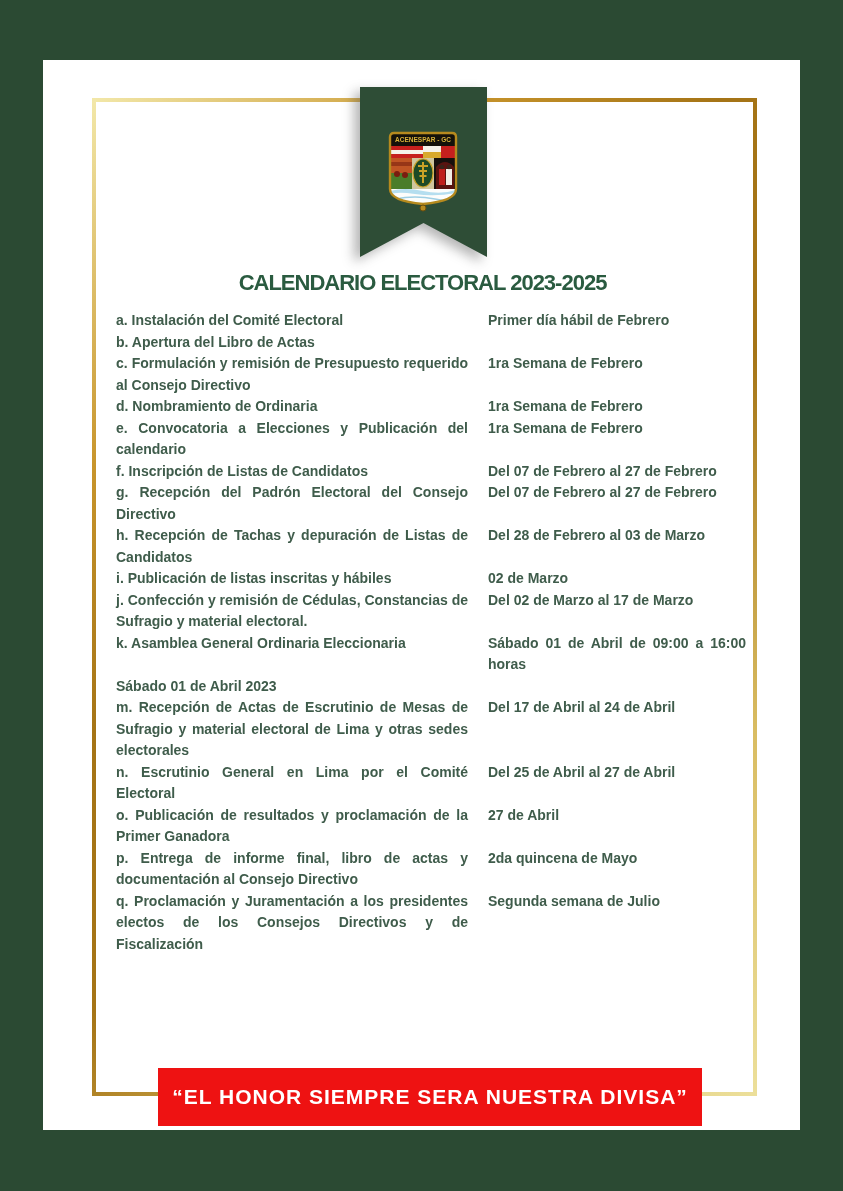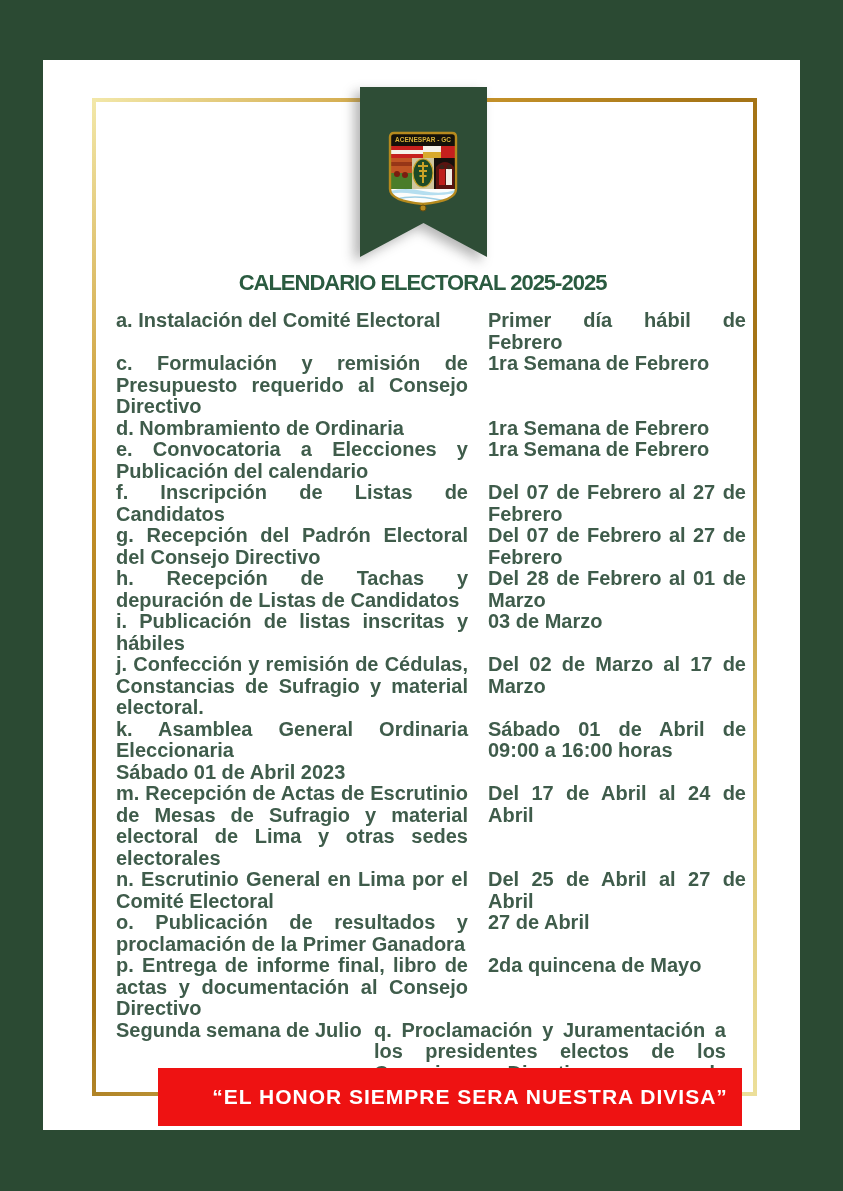--- a/index.html
+++ b/index.html
@@ -28,34 +28,33 @@
     position:relative;
   }
   .emblem{position:absolute;left:25px;top:42px;}
   .title{
     position:absolute;left:92px;top:270px;width:661px;z-index:3;
     text-align:center;font-size:22px;font-weight:bold;letter-spacing:-1px;
     line-height:26px;color:var(--title_green,#2A5B40);
   }
   .schedule{
     position:absolute;left:116px;top:310px;width:630px;z-index:3;
-    font-size:20px;font-weight:bold;line-height:21.5px;
+    font-size:14px;font-weight:bold;line-height:21.5px;
     color:var(--text_green,#3F5C4B);
   }
   .row{display:flex;align-items:flex-start;}
   .cell{text-align:justify;}
   .cell.item{width:352px;margin-right:20px;flex:none;}
   .cell.date{width:258px;flex:none;}
   .banner{
     position:absolute;left:158px;top:1068px;width:544px;height:58px;z-index:5;
     background:var(--banner_red,#EE1212);
     display:flex;align-items:center;justify-content:center;
     color:#ffffff;font-size:21px;font-weight:bold;letter-spacing:1px;
     white-space:nowrap;
-    padding-left:40px;
   }
 </style>
 </head>
 <body>
 
 <div class="page"></div>
 
 <div class="gold-frame"></div>
 
 <div class="ribbon-wrap">
@@ -96,28 +95,29 @@
         <path d="M5,62 Q20,58 38,62 T71,61 V64 Q50,68 30,65 T5,66 Z" fill="#a8d8ec" opacity="0.85"></path>
         <path d="M10,70 Q30,66 50,70 T71,69" stroke="#9fcfe4" stroke-width="1.5" fill="none"></path>
       </g>
       <path d="M9,4 H67 Q71,4 71,8 V60 Q71,72 38,75 Q5,72 5,60 V8 Q5,4 9,4 Z" fill="none" stroke="#b68a1e" stroke-width="2.4"></path>
       <text x="38" y="13" text-anchor="middle" font-size="7" font-weight="bold" fill="#d8b13a" textLength="56" lengthAdjust="spacingAndGlyphs">ACENESPAR - GC</text>
       <circle cx="38" cy="79" r="3" fill="#b68a1e" stroke="#6b4e0d" stroke-width="1"></circle>
     </svg>
   </div>
 </div>
 
-<div class="title">CALENDARIO ELECTORAL 2025-2025</div>
+<div class="title">CALENDARIO ELECTORAL 2023-2025</div>
 
 <div class="schedule">
     <div class="row">
       <div class="cell item">a. Instalación del Comité Electoral</div>
       <div class="cell date">Primer día hábil de Febrero</div>
     </div>
     <div class="row">
+      <div class="cell item">b. Apertura del Libro de Actas</div>
     </div>
     <div class="row">
       <div class="cell item">c. Formulación y remisión de Presupuesto requerido al Consejo Directivo</div>
       <div class="cell date">1ra Semana de Febrero</div>
     </div>
     <div class="row">
       <div class="cell item">d. Nombramiento de Ordinaria</div>
       <div class="cell date">1ra Semana de Febrero</div>
     </div>
     <div class="row">
@@ -127,25 +127,25 @@
     <div class="row">
       <div class="cell item">f. Inscripción de Listas de Candidatos</div>
       <div class="cell date">Del 07 de Febrero al 27 de Febrero</div>
     </div>
     <div class="row">
       <div class="cell item">g. Recepción del Padrón Electoral del Consejo Directivo</div>
       <div class="cell date">Del 07 de Febrero al 27 de Febrero</div>
     </div>
     <div class="row">
       <div class="cell item">h. Recepción de Tachas y depuración de Listas de Candidatos</div>
-      <div class="cell date">Del 28 de Febrero al 01 de Marzo</div>
+      <div class="cell date">Del 28 de Febrero al 03 de Marzo</div>
     </div>
     <div class="row">
       <div class="cell item">i. Publicación de listas inscritas y hábiles</div>
-      <div class="cell date">03 de Marzo</div>
+      <div class="cell date">02 de Marzo</div>
     </div>
     <div class="row">
       <div class="cell item">j. Confección y remisión de Cédulas, Constancias de Sufragio y material electoral.</div>
       <div class="cell date">Del 02 de Marzo al 17 de Marzo</div>
     </div>
     <div class="row">
       <div class="cell item">k. Asamblea General Ordinaria Eleccionaria</div>
       <div class="cell date">Sábado 01 de Abril de 09:00 a 16:00 horas</div>
     </div>
     <div class="row">
@@ -161,20 +161,20 @@
     </div>
     <div class="row">
       <div class="cell item">o. Publicación de resultados y proclamación de la Primer Ganadora</div>
       <div class="cell date">27 de Abril</div>
     </div>
     <div class="row">
       <div class="cell item">p. Entrega de informe final, libro de actas y documentación al Consejo Directivo</div>
       <div class="cell date">2da quincena de Mayo</div>
     </div>
     <div class="row">
+      <div class="cell item">q. Proclamación y Juramentación a los presidentes electos de los Consejos Directivos y de Fiscalización</div>
       <div class="cell date">Segunda semana de Julio</div>
-      <div class="cell item">q. Proclamación y Juramentación a los presidentes electos de los Consejos Directivos y de Fiscalización</div>
     </div>
   </div>
 
 <div class="banner">
   <span>“EL HONOR SIEMPRE SERA NUESTRA DIVISA”</span>
 </div>
 
 </body></html>

